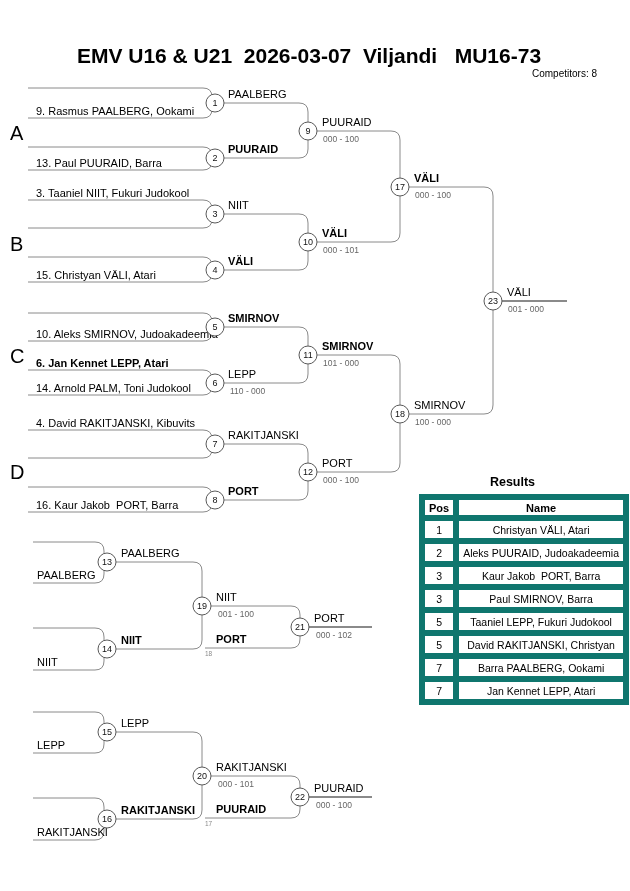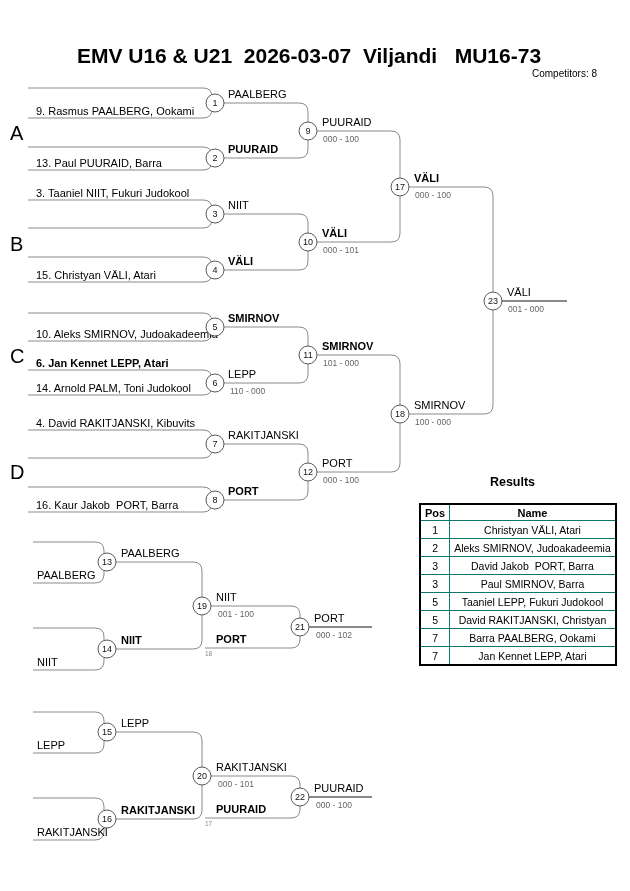--- a/index.html
+++ b/index.html
@@ -19,24 +19,24 @@
   svg .ln.thick { stroke:#8a8a8a; stroke-width:2; }
   svg .mc { fill:#ffffff; stroke:#595959; stroke-width:1; }
   svg text { white-space:pre; }
   svg .nm { font-family:"Liberation Sans", sans-serif; font-size:11px; fill:#000; }
   svg .b  { font-weight:bold; }
   svg .sc { font-family:"Liberation Sans", sans-serif; font-size:8.5px; fill:#666; }
   svg .cn { font-family:"Liberation Sans", sans-serif; font-size:9px; fill:#111; text-anchor:middle; }
   svg .sec { font-family:"Liberation Sans", sans-serif; font-size:20px; fill:#000; }
   svg .ref { font-family:"Liberation Sans", sans-serif; font-size:6.5px; fill:#888; }
   .results { position:absolute; left:419px; top:475px; width:187px; }
-  .results-title { text-align:center; font-size:12.5px; font-weight:bold; margin-bottom:14px; color:#000; }
+  .results-title { text-align:center; font-size:12.5px; font-weight:bold; margin-bottom:5px; color:#000; }
   table.results-table { border-collapse:collapse; border:2px solid #000; background:#fff; }
   table.results-table th, table.results-table td {
-    border:1px solid #0f766e; font-size:10.5px; color:#000; white-space:pre; padding:0 4px;
+    border:6px solid #0f766e; font-size:10.5px; color:#000; white-space:pre; padding:0 4px;
   }
   table.results-table th { font-size:11px; font-weight:bold; height:15px; text-align:center; }
   table.results-table td { height:17px; }
   td.pos { width:26px; text-align:center; }
   td.name { width:150px; text-align:center; padding-left:6px; }
 </style>
 </head>
 <body>
 
 <div class="page">
@@ -218,25 +218,25 @@
         <tr>
           <th>Pos</th>
           <th>Name</th>
         </tr>
         <tr>
           <td class="pos">1</td>
           <td class="name">Christyan VÄLI, Atari</td>
         </tr>
         <tr>
           <td class="pos">2</td>
-          <td class="name">Aleks SMIRNOV, Judoakadeemia</td>
+          <td class="name">Aleks PUURAID, Judoakadeemia</td>
         </tr>
         <tr>
           <td class="pos">3</td>
-          <td class="name">David Jakob  PORT, Barra</td>
+          <td class="name">Kaur Jakob  PORT, Barra</td>
         </tr>
         <tr>
           <td class="pos">3</td>
           <td class="name">Paul SMIRNOV, Barra</td>
         </tr>
         <tr>
           <td class="pos">5</td>
           <td class="name">Taaniel LEPP, Fukuri Judokool</td>
         </tr>
         <tr>

